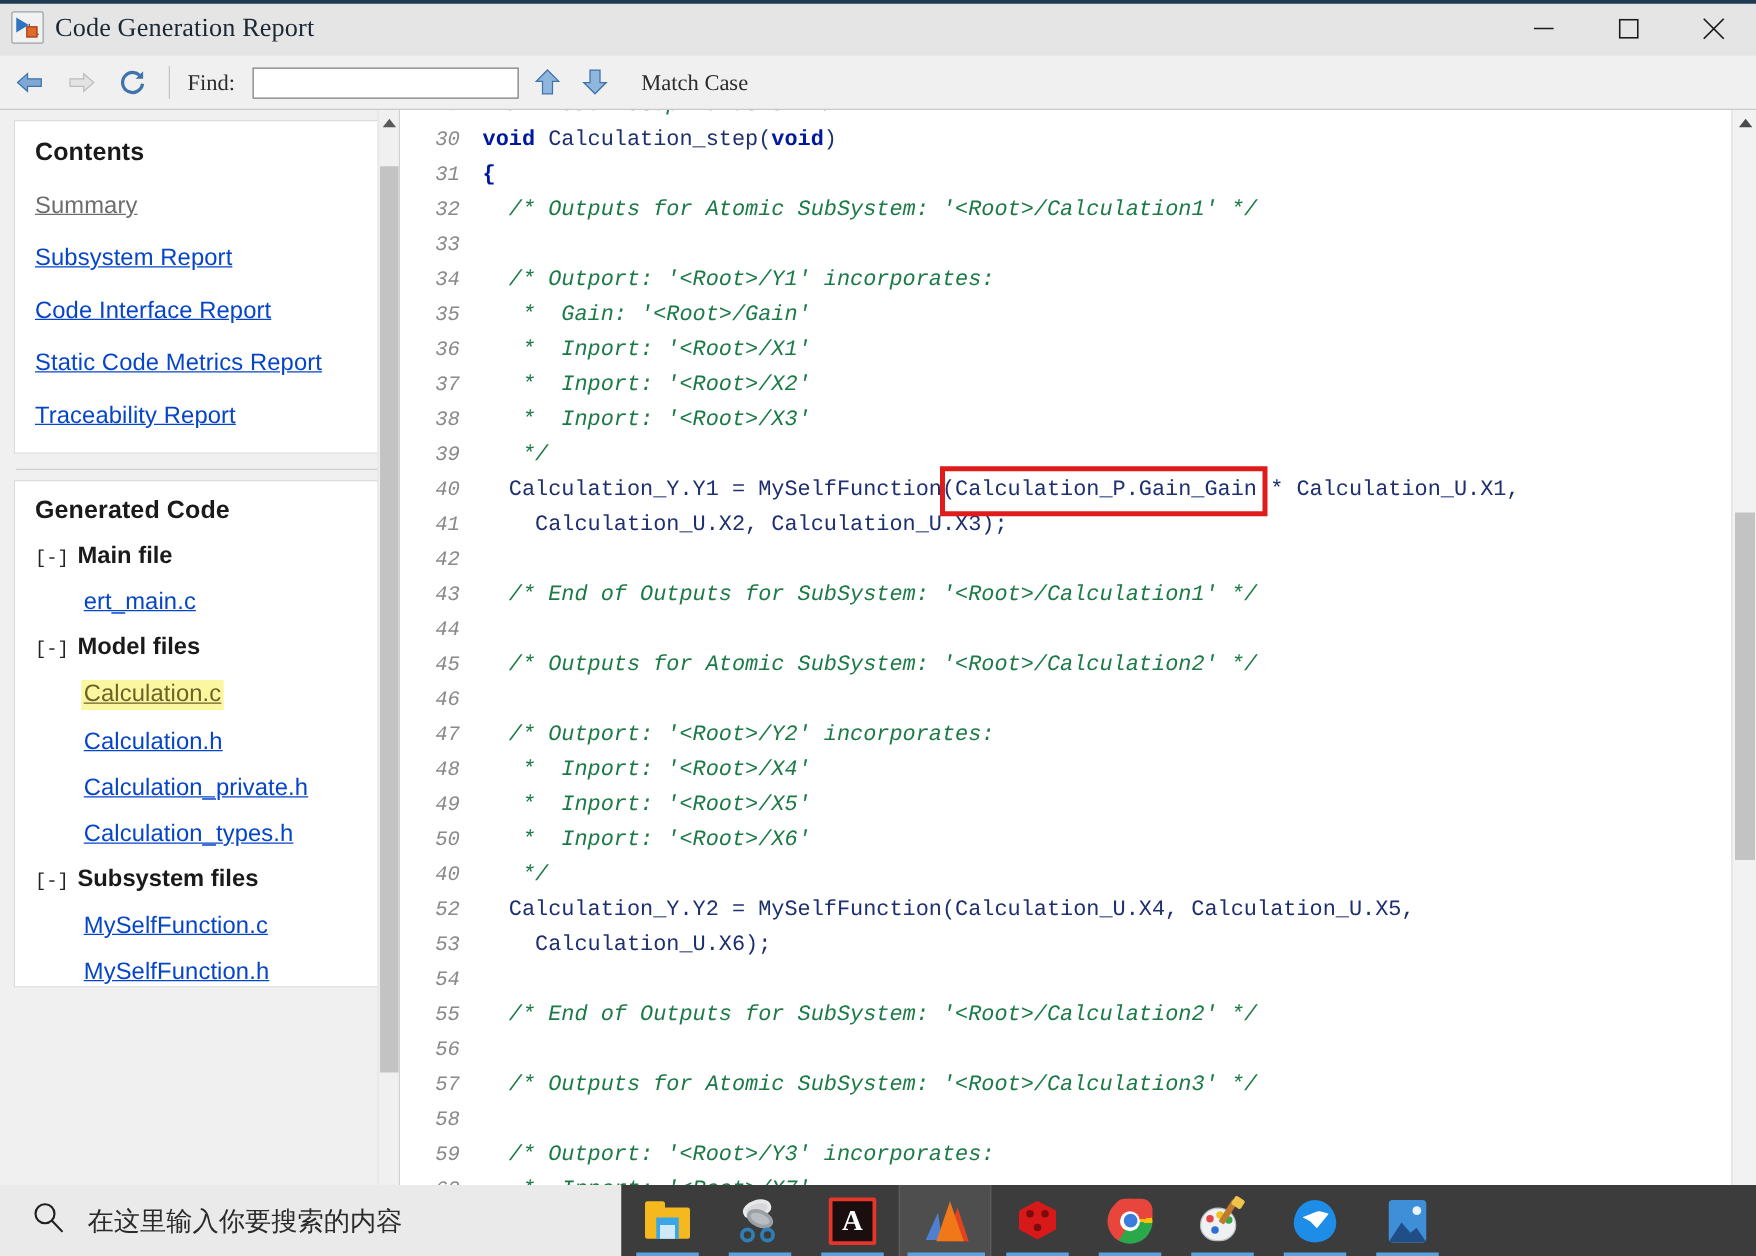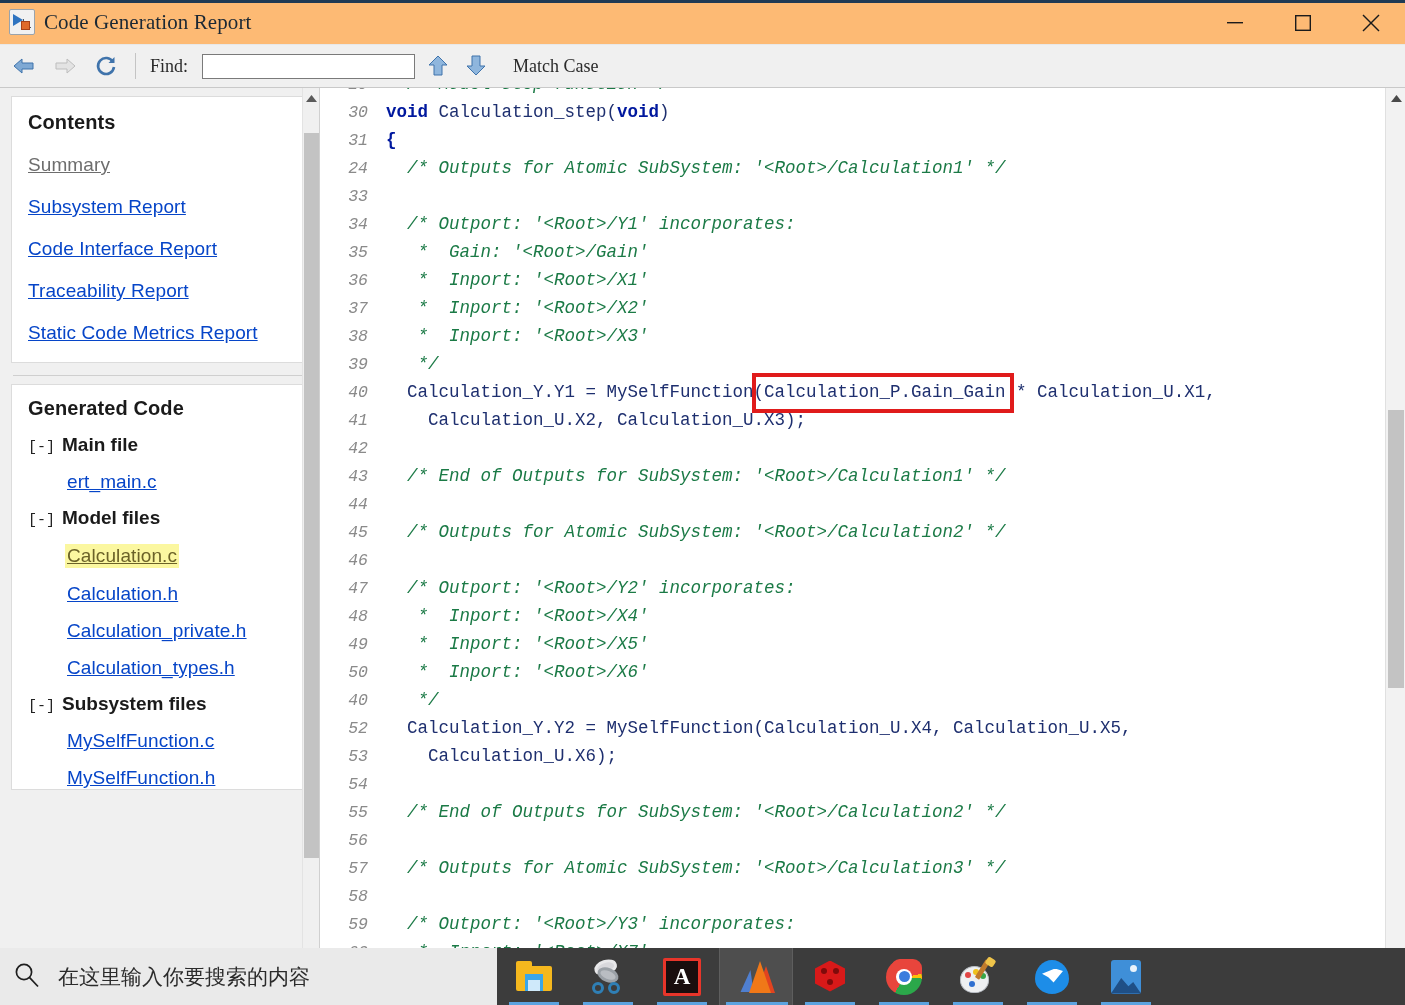--- a/index.html
+++ b/index.html
@@ -6,21 +6,21 @@
   html, body {
     width: 1405px; height: 1005px; overflow: hidden;
     background: #ffffff;
     font-family: "Liberation Sans", sans-serif;
   }
   #app { position: relative; width:1405px; height:1005px; background:#fff; }
 
   
   .titlebar {
     position:absolute; left:0; top:0; width:1405px; height:45px;
-    background:#fdba74; border-bottom:1px solid #e8e8e8;
+    background:#e5e5e5; border-bottom:1px solid #e8e8e8;
     display:flex; align-items:center;
   }
   .titlebar-accent { position:absolute; left:0; top:0; width:1405px; height:3px; background:#1f3a54; }
   .app-icon {
     width:26px; height:26px; margin-left:9px; margin-right:9px;
     border:1px solid #9aa3ab; background:#f1f1f1; position:relative; flex:none;
     border-radius:2px;
   }
   .app-icon .tri {
     position:absolute; left:3px; top:4px; width:0; height:0;
@@ -118,21 +118,21 @@
 
   
   .annot-box {
     position:absolute; border:4px solid #e01b1b; pointer-events:none;
     left:432px; top:285px; width:262px; height:40px;
   }
 
   
   .taskbar { position:absolute; left:0; top:948px; width:1405px; height:57px; background:#3c3c3c; display:flex; }
   .tb-search {
-    width:497px; height:57px; background:#eaeaea; display:flex; align-items:center; padding-left:14px;
+    width:497px; height:57px; background:#eaeaea; display:flex; align-items:center; padding-left:26px;
   }
   .tb-search .mag { margin-right:18px; }
   .tb-search .ph { font-size:21px; color:#2b2b2b; font-family:"Liberation Sans", sans-serif; }
   .tb-icons { display:flex; align-items:center; }
   .tb-item {
     width:74px; height:57px; display:flex; align-items:center; justify-content:center;
     position:relative;
   }
   .tb-item.active { background:#4e4e4e; border-left:1px solid #5e5e5e; border-right:1px solid #5e5e5e; }
   .tb-item .underline { position:absolute; bottom:0; left:12px; width:50px; height:3px; background:#5ba3e0; }
@@ -254,22 +254,22 @@
 
   <div class="content">
 
     <div class="sidebar">
 
       <div class="panel">
         <div class="panel-h">Contents</div>
         <a class="toc-link visited">Summary</a>
         <a class="toc-link">Subsystem Report</a>
         <a class="toc-link">Code Interface Report</a>
+        <a class="toc-link">Static Code Metrics Report</a>
         <a class="toc-link">Traceability Report</a>
-        <a class="toc-link">Static Code Metrics Report</a>
       </div>
 
       <div class="panel-divider"></div>
 
       <div class="panel p2">
         <div class="panel-h">Generated Code</div>
 
         <div class="tree-row">
           <span class="tree-toggle">[-]</span>
           <span class="tree-label">Main file</span>
@@ -301,21 +301,21 @@
         </div>
         <div class="side-thumb"></div>
       </div>
     </div>
 
     <div class="codepane">
       <div class="code-inner" id="code-inner">
           <div class="line"><span class="ln">29</span><span class="src">  </span><span class="cmt">/* Model step function */</span></div>
           <div class="line"><span class="ln">30</span><span class="kw">void</span><span class="src"> Calculation_step(</span><span class="kw">void</span><span class="src">)</span></div>
           <div class="line"><span class="ln">31</span><span class="kw">{</span></div>
-          <div class="line"><span class="ln">24</span><span class="src">  </span><span class="cmt">/* Outputs for Atomic SubSystem: '&lt;Root&gt;/Calculation1' */</span></div>
+          <div class="line"><span class="ln">32</span><span class="src">  </span><span class="cmt">/* Outputs for Atomic SubSystem: '&lt;Root&gt;/Calculation1' */</span></div>
           <div class="line"><span class="ln">33</span></div>
           <div class="line"><span class="ln">34</span><span class="src">  </span><span class="cmt">/* Outport: '&lt;Root&gt;/Y1' incorporates:</span></div>
           <div class="line"><span class="ln">35</span><span class="src">   </span><span class="cmt">*  Gain: '&lt;Root&gt;/Gain'</span></div>
           <div class="line"><span class="ln">36</span><span class="src">   </span><span class="cmt">*  Inport: '&lt;Root&gt;/X1'</span></div>
           <div class="line"><span class="ln">37</span><span class="src">   </span><span class="cmt">*  Inport: '&lt;Root&gt;/X2'</span></div>
           <div class="line"><span class="ln">38</span><span class="src">   </span><span class="cmt">*  Inport: '&lt;Root&gt;/X3'</span></div>
           <div class="line"><span class="ln">39</span><span class="src">   </span><span class="cmt">*/</span></div>
           <div class="line"><span class="ln">40</span><span class="src">  Calculation_Y.Y1 = MySelfFunction(Calculation_P.Gain_Gain * Calculation_U.X1,</span></div>
           <div class="line"><span class="ln">41</span><span class="src">    Calculation_U.X2, Calculation_U.X3);</span></div>
           <div class="line"><span class="ln">42</span></div>

